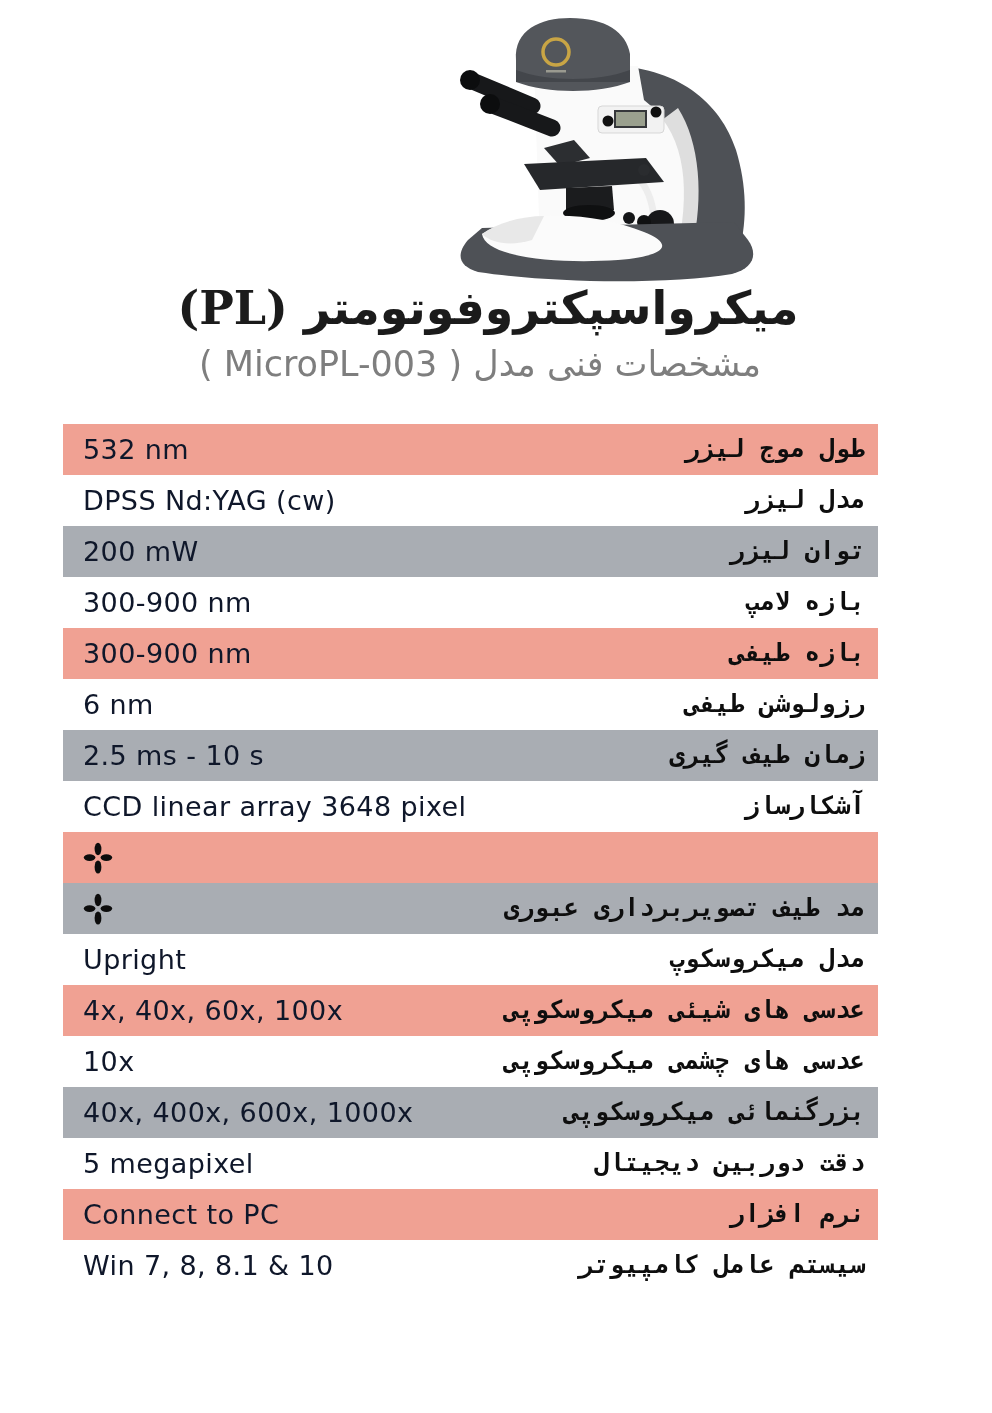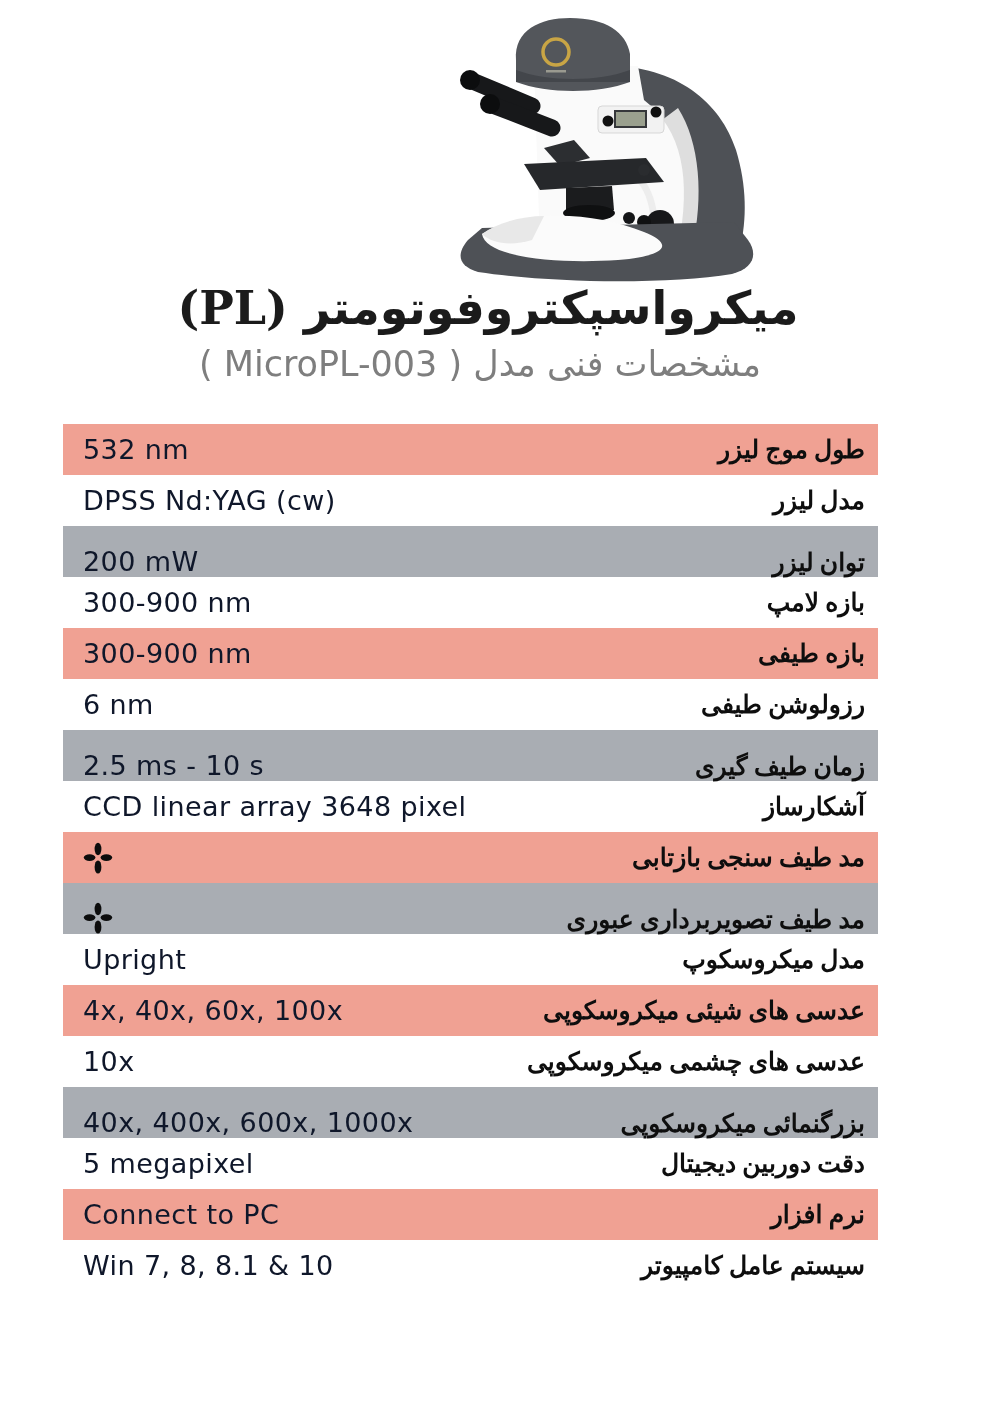--- a/index.html
+++ b/index.html
@@ -25,30 +25,30 @@
     margin-left:10px;
   }
 
   
   .table{position:absolute;left:63px;top:424px;width:815px;}
   .row{
     height:51px;display:flex;align-items:center;justify-content:space-between;
     padding:0 13px 0 20px;box-sizing:border-box;
   }
   .bg-salmon{background:var(--salmon,#f0a193);}
-  .bg-gray{background:var(--gray,#a9adb3);align-items:flex-end;}
+  .bg-gray{background:var(--gray,#a9adb3);}
   .bg-white{background:transparent;}
   .val{
     font-size:27px;color:#0f172a;letter-spacing:.4px;white-space:nowrap;
     font-family:"DejaVu Sans","Liberation Sans",sans-serif;
   }
   .lbl{
     font-size:25px;font-weight:bold;color:#0e0e0e;white-space:nowrap;
     direction:rtl;
-    font-family:Liberation Serif, serif;
+    font-family:Liberation Mono, monospace;
   }
   .check svg{display:block;}
 
   
   .scope{position:absolute;left:448px;top:8px;width:318px;height:278px;}
 </style>
 </head>
 <body style="--salmon: #f0a193; --gray: #a9adb3;">
 
 <div class="page">
@@ -151,21 +151,20 @@
         <div class="val check">
           <svg width="30" height="32" viewBox="0 0 30 32">
             <g fill="#0d0d0d">
               <ellipse cx="15" cy="7" rx="3.4" ry="6.2"></ellipse>
               <ellipse cx="15" cy="25" rx="3.4" ry="6.6"></ellipse>
               <ellipse cx="6.6" cy="15.6" rx="5.8" ry="3.3"></ellipse>
               <ellipse cx="23.4" cy="15.6" rx="5.8" ry="3.3"></ellipse>
             </g>
           </svg>
         </div>
-        <div class="lbl">مد  طیف سنجی بازتابی</div>
       </div>
       <div class="row bg-gray">
         <div class="val check">
           <svg width="30" height="32" viewBox="0 0 30 32">
             <g fill="#0d0d0d">
               <ellipse cx="15" cy="7" rx="3.4" ry="6.2"></ellipse>
               <ellipse cx="15" cy="25" rx="3.4" ry="6.6"></ellipse>
               <ellipse cx="6.6" cy="15.6" rx="5.8" ry="3.3"></ellipse>
               <ellipse cx="23.4" cy="15.6" rx="5.8" ry="3.3"></ellipse>
             </g>

